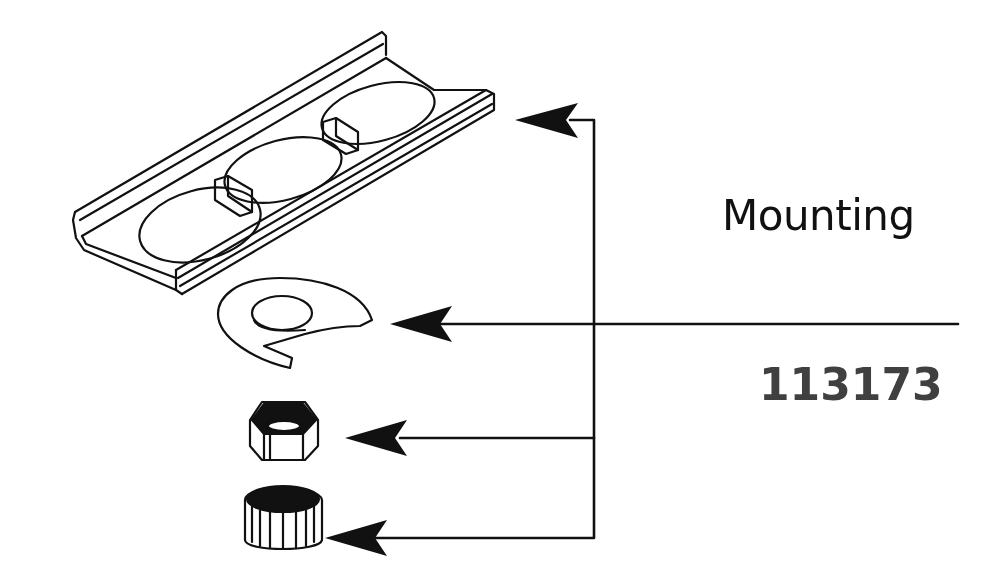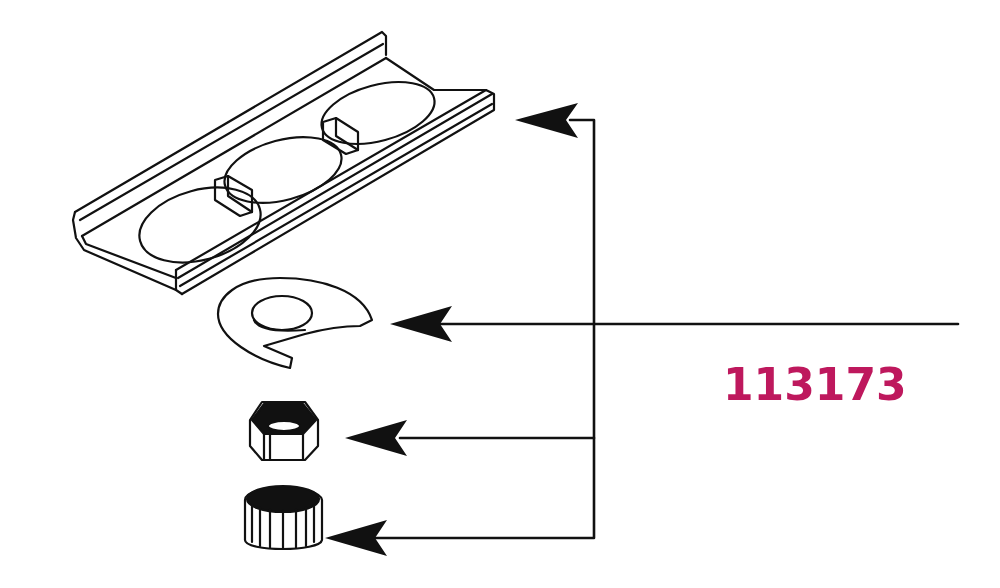--- a/index.html
+++ b/index.html
@@ -1,19 +1,19 @@
 <!DOCTYPE html>
 <html><head>
   <meta charset="utf-8">
   <style>
     html, body { margin: 0; padding: 0; background: #ffffff; }
     body { width: 1000px; height: 588px; position: relative; overflow: hidden; font-family: "DejaVu Sans", sans-serif; }
     svg.diagram { position: absolute; left: 0; top: 0; }
     .label-title { position: absolute; left: 722px; top: 193px; font-family: "DejaVu Sans", sans-serif; font-size: 42px; line-height: 46px; color: #111111; letter-spacing: -0.5px; }
-    .label-num { position: absolute; left: 723px; top: 360px; font-family: "DejaVu Sans", sans-serif; font-weight: bold; font-size: 44px; line-height: 50px; color: #be185d; }
+    .label-num { position: absolute; left: 759px; top: 360px; font-family: "DejaVu Sans", sans-serif; font-weight: bold; font-size: 44px; line-height: 50px; color: #404040; }
   </style>
 </head>
 <body>
 
 <svg class="diagram" width="1000" height="588" viewBox="0 0 1000 588" xmlns="http://www.w3.org/2000/svg">
   <g fill="none" stroke="#111" stroke-width="2.2" stroke-linejoin="round" stroke-linecap="round">
 
     <g>
 
       <path d="M75 212 L382 32 L386 36 L386 55"></path>
@@ -70,14 +70,15 @@
 
   <g fill="#111" stroke="none">
     <path d="M515 120 L578 103 L566 120 L578 138 Z"></path>
     <path d="M390 324 L452 306 L440 324 L452 342 Z"></path>
     <path d="M345 438 L407 420 L395 438 L407 456 Z"></path>
     <path d="M325 538 L387 520 L375 538 L387 556 Z"></path>
   </g>
 </svg>
 
 <div class="label-title">
+  <div>Mounting</div>
 </div>
 <div class="label-num">113173</div>
 
 </body></html>

